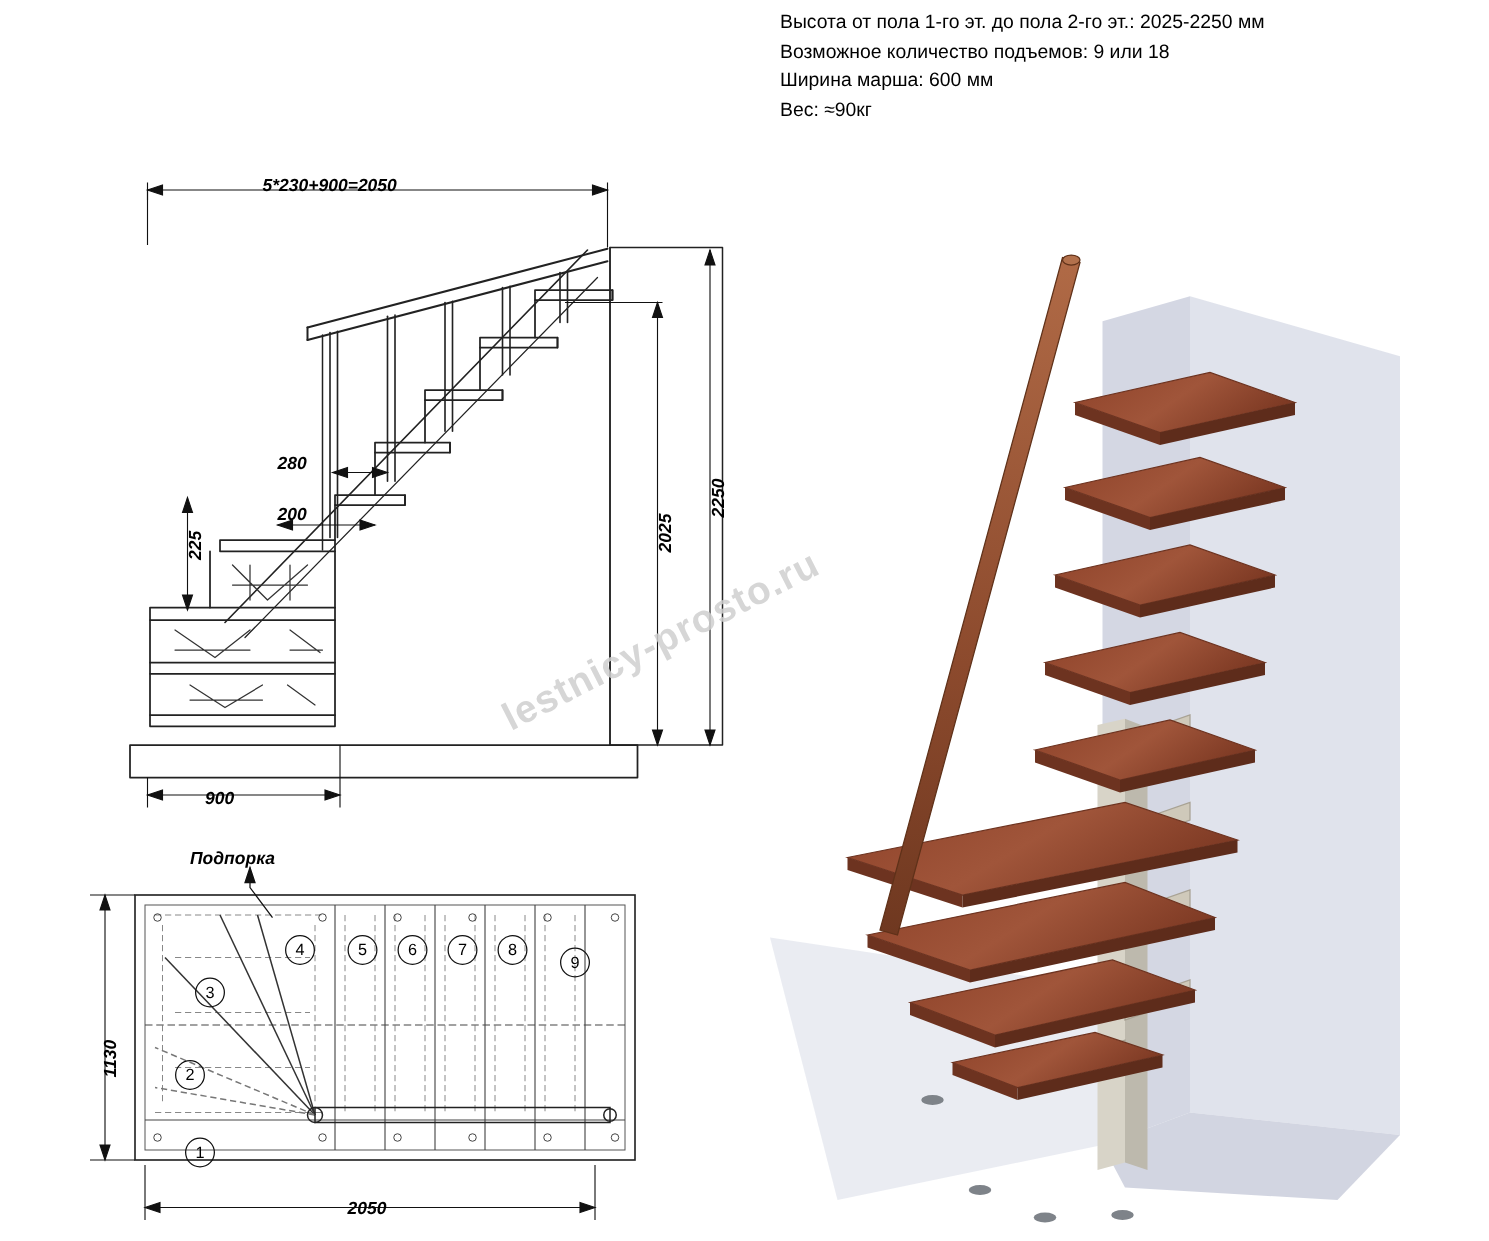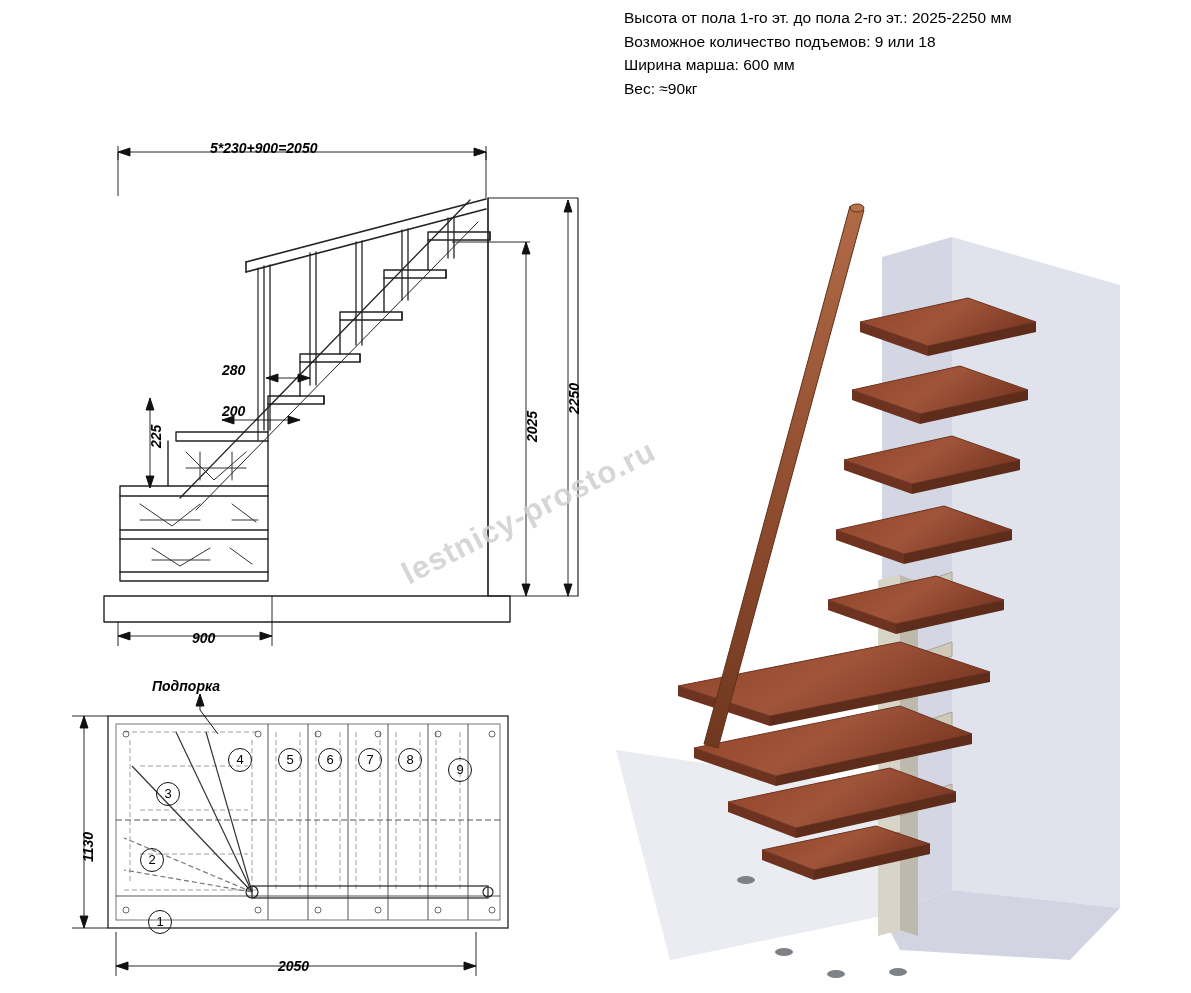--- a/index.html
+++ b/index.html
@@ -185,21 +185,21 @@
         <path d="M118 622 L118 646 M272 596 L272 646"></path>
       </g>
     </svg>
 
     <div class="label" style="left:182px;top:140px;margin-left:28px;">5*230+900=2050</div>
     <div class="label" style="left:222px;top:362px;">280</div>
     <div class="label" style="left:222px;top:403px;">200</div>
     <div class="label vlabel" style="left:148px;top:448px;">225</div>
     <div class="label vlabel" style="left:566px;top:414px;">2250</div>
     <div class="label vlabel" style="left:524px;top:442px;">2025</div>
-    <div class="label" style="left:192px;top:630px;text-align:right;">900</div>
+    <div class="label" style="left:164px;top:630px;text-align:right;">900</div>
   </div>
 
   <div class="draw" style="left:0;top:670px;width:620px;height:323px;">
     <svg width="620" height="323" viewBox="0 0 620 323">
       <g fill="none" stroke="#222" stroke-width="1.3">
 
         <rect x="108" y="46" width="400" height="212"></rect>
 
         <rect x="116" y="54" width="384" height="196" stroke="#555" stroke-width="0.8"></rect>
       </g>

